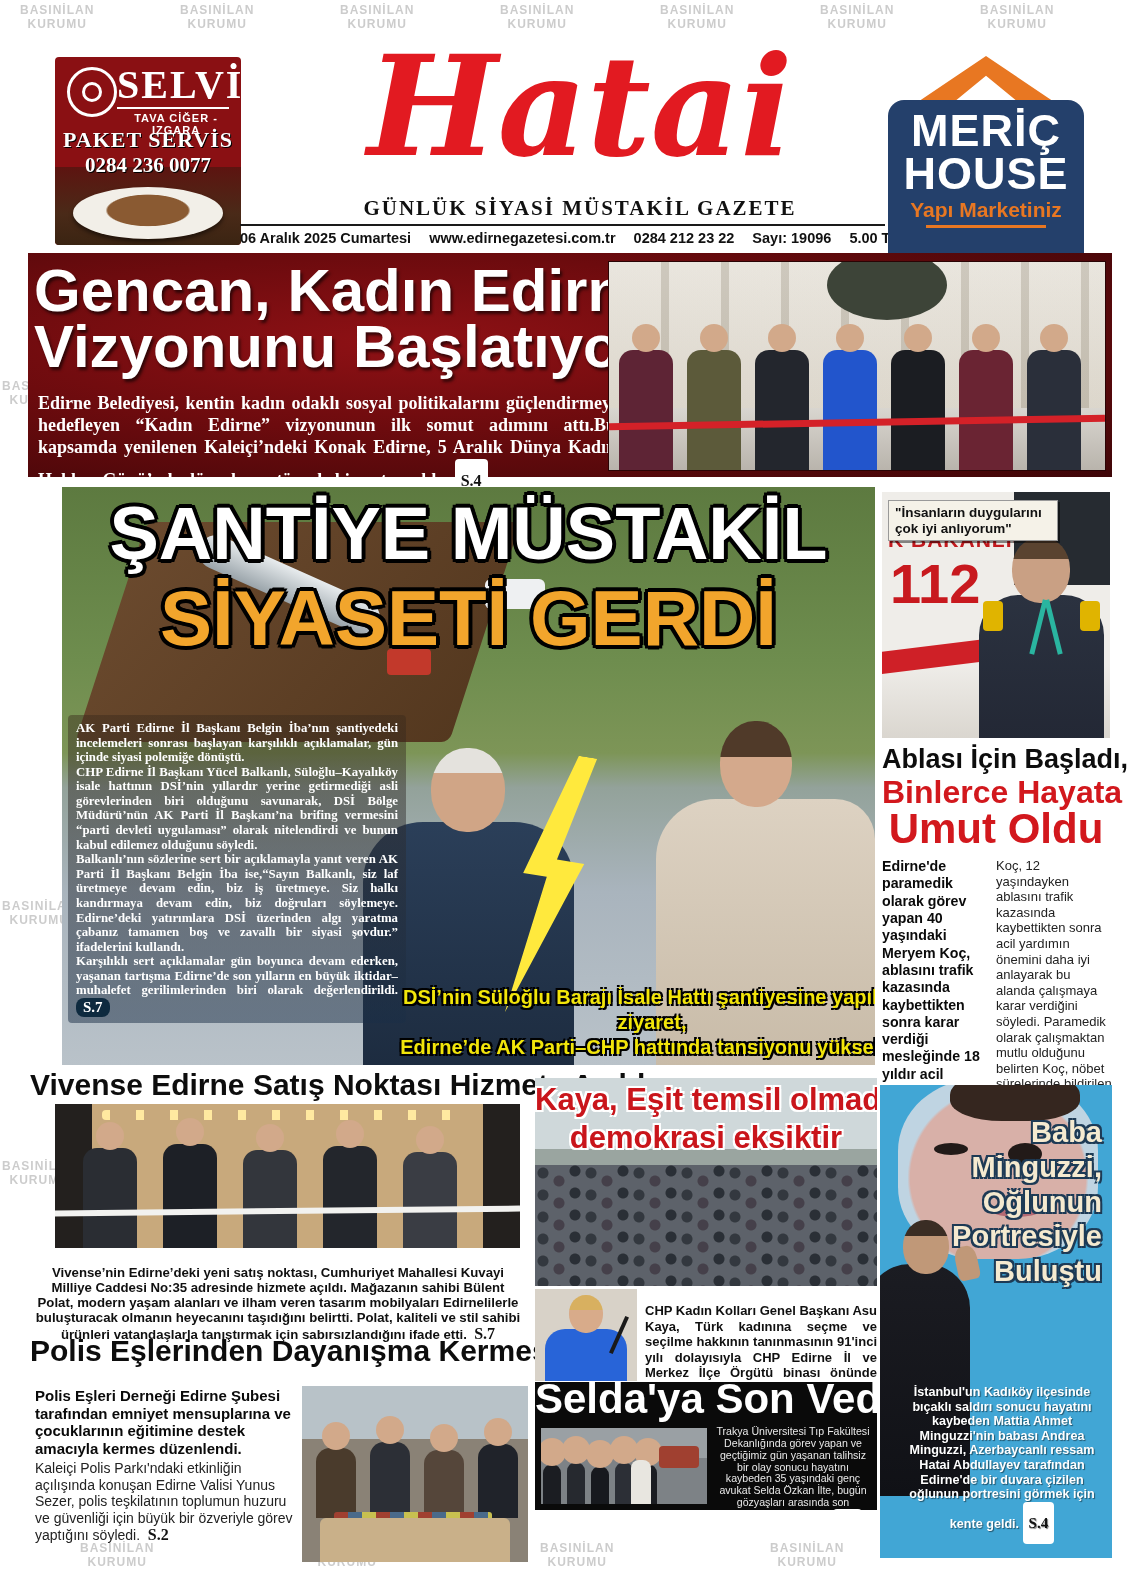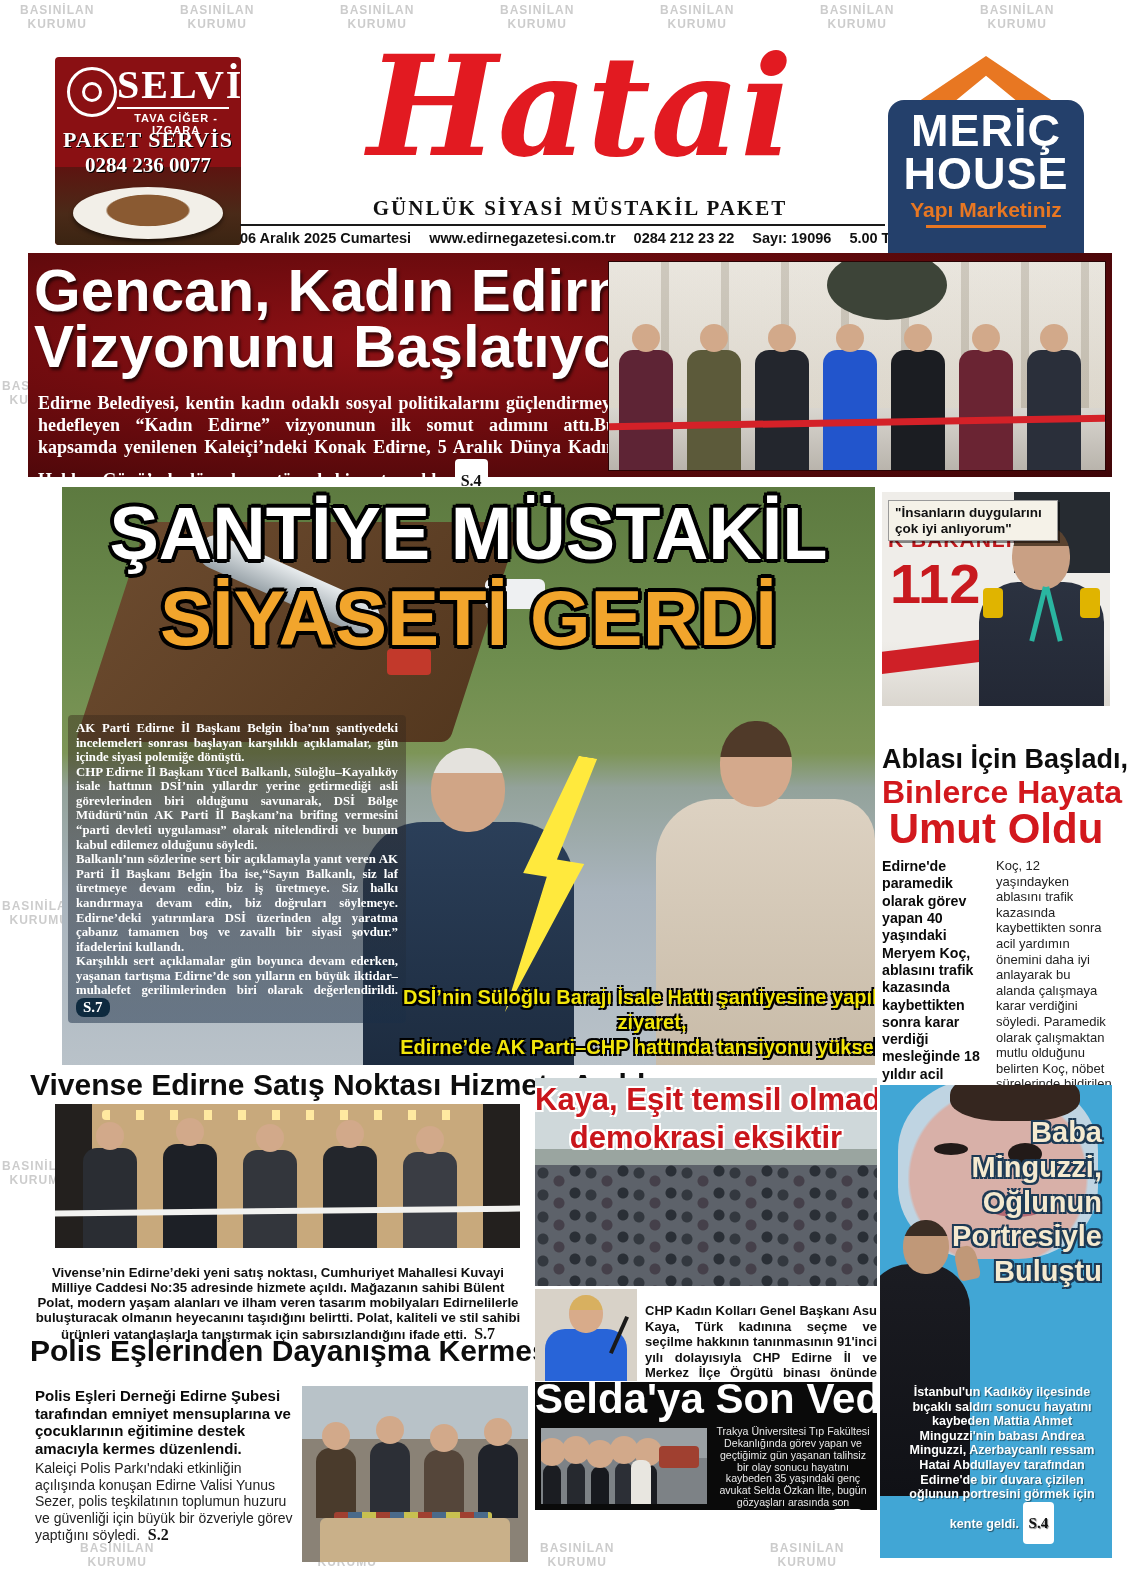--- a/index.html
+++ b/index.html
@@ -58,21 +58,21 @@
   .mh1{left:0;top:10px;width:100%;font-size:74px;color:#fff;}
   .mh2{left:0;top:92px;width:100%;font-size:78px;color:#f2a52c;}
   .main-body{left:6px;top:228px;width:322px;padding:6px 8px;color:#fff;font-family:"Liberation Serif",serif;font-weight:bold;font-size:12.8px;line-height:1.14;text-align:justify;background:linear-gradient(180deg,rgba(56,40,26,.45),rgba(26,46,70,.5));border-radius:4px;}
   .main-body p{margin:0;}
   .caption{left:330px;top:498px;width:520px;text-align:center;color:#f2e50a;font-weight:800;font-size:20px;line-height:1.25;text-shadow:2px 2px 0 #000,-2px 2px 0 #000,2px -2px 0 #000,-2px -2px 0 #000;}
   
   .badge-white{display:inline-block;background:#fff;color:#111;font-family:"Liberation Serif",serif;font-weight:bold;font-size:16px;padding:12px 6px;border-radius:4px;line-height:1.2;}
   .badge-dark{display:inline-block;background:#0e2a3f;color:#fff;font-family:"Liberation Serif",serif;font-weight:bold;font-size:15px;padding:0 7px;border-radius:8px;line-height:1.3;}
   .badge-plain{display:inline-block;font-family:"Liberation Serif",serif;font-weight:bold;font-size:16px;color:#111;}
   
-  .amb-photo{left:882px;top:492px;width:228px;height:214px;background:linear-gradient(180deg,#efede9 0 70%,#dad6cf 100%);overflow:hidden;z-index:2;}
+  .amb-photo{left:882px;top:492px;width:228px;height:246px;background:linear-gradient(180deg,#efede9 0 70%,#dad6cf 100%);overflow:hidden;z-index:2;}
   .amb-ministry{position:absolute;left:6px;top:36px;color:#c21a1f;font-weight:800;font-size:21px;letter-spacing:1px;white-space:nowrap;}
   .amb-112{position:absolute;left:8px;top:64px;color:#c8191e;font-weight:900;font-size:56px;line-height:1;}
   .amb-stripe{position:absolute;left:-20px;top:150px;width:200px;height:22px;background:#cf2027;transform:rotate(-7deg);}
   .amb-window{position:absolute;right:0;top:0;width:42%;height:38%;background:#262b31;}
   .amb-woman{position:absolute;right:6px;bottom:0;width:55%;height:58%;background:linear-gradient(180deg,#2b3240,#232835);border-radius:40px 40px 0 0;}
   .amb-woman:before{content:"";position:absolute;left:50%;top:-58px;transform:translateX(-50%);width:58px;height:66px;border-radius:48%;background:linear-gradient(180deg,#5a4330 0 34%,#c9a084 34%);}
   .amb-shoulder{position:absolute;width:20px;height:30px;background:#e0b400;top:6px;border-radius:4px;}
   .amb-lanyard{position:absolute;left:46%;top:4px;width:5px;height:56px;background:#2ab5a0;transform:rotate(14deg);}
   .amb-lanyard2{position:absolute;left:58%;top:4px;width:5px;height:56px;background:#2ab5a0;transform:rotate(-14deg);}
   .quote-box{left:888px;top:500px;width:156px;background:#f5f2e8;color:#111;font-weight:800;font-size:13.5px;line-height:1.15;padding:4px 6px;border:1px solid #999;box-shadow:2px 2px 0 rgba(0,0,0,.45);z-index:3;}
@@ -200,21 +200,21 @@
     <div class="selvi-tag">TAVA CİĞER - IZGARA</div>
     <div class="selvi-service">PAKET SERVİS</div>
     <div class="selvi-phone">0284 236 0077</div>
   </div>
   <div class="selvi-photo">
     <div class="selvi-plate"></div>
   </div>
 </div>
 
 <div class="abs masthead-title">Hatai</div>
-<div class="abs masthead-sub">GÜNLÜK SİYASİ MÜSTAKİL PAKET</div>
+<div class="abs masthead-sub">GÜNLÜK SİYASİ MÜSTAKİL GAZETE</div>
 <div class="abs masthead-info">
   <span>06 Aralık 2025 Cumartesi</span>
   <span>www.edirnegazetesi.com.tr</span>
   <span>0284 212 23 22</span>
   <span>Sayı: 19096</span>
   <span>5.00 TL</span>
 </div>
 
 <div class="abs meric">
   <div class="meric-roof"></div>

